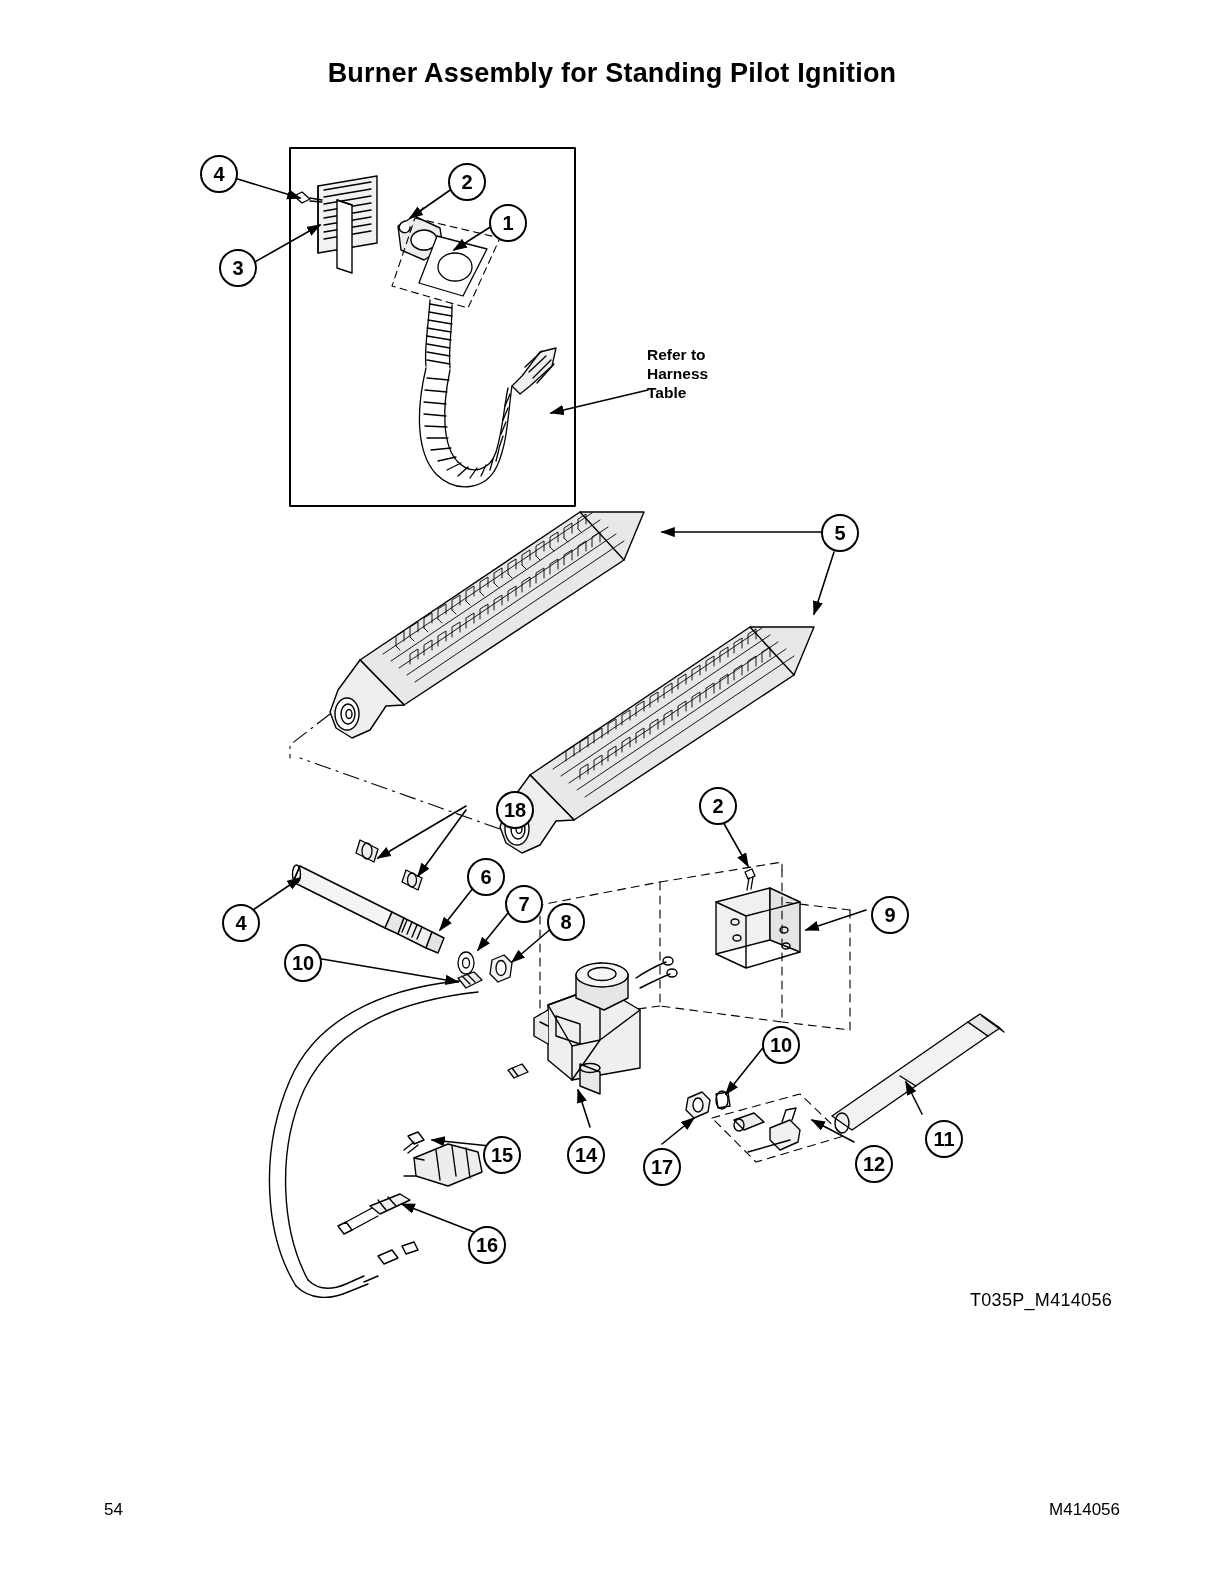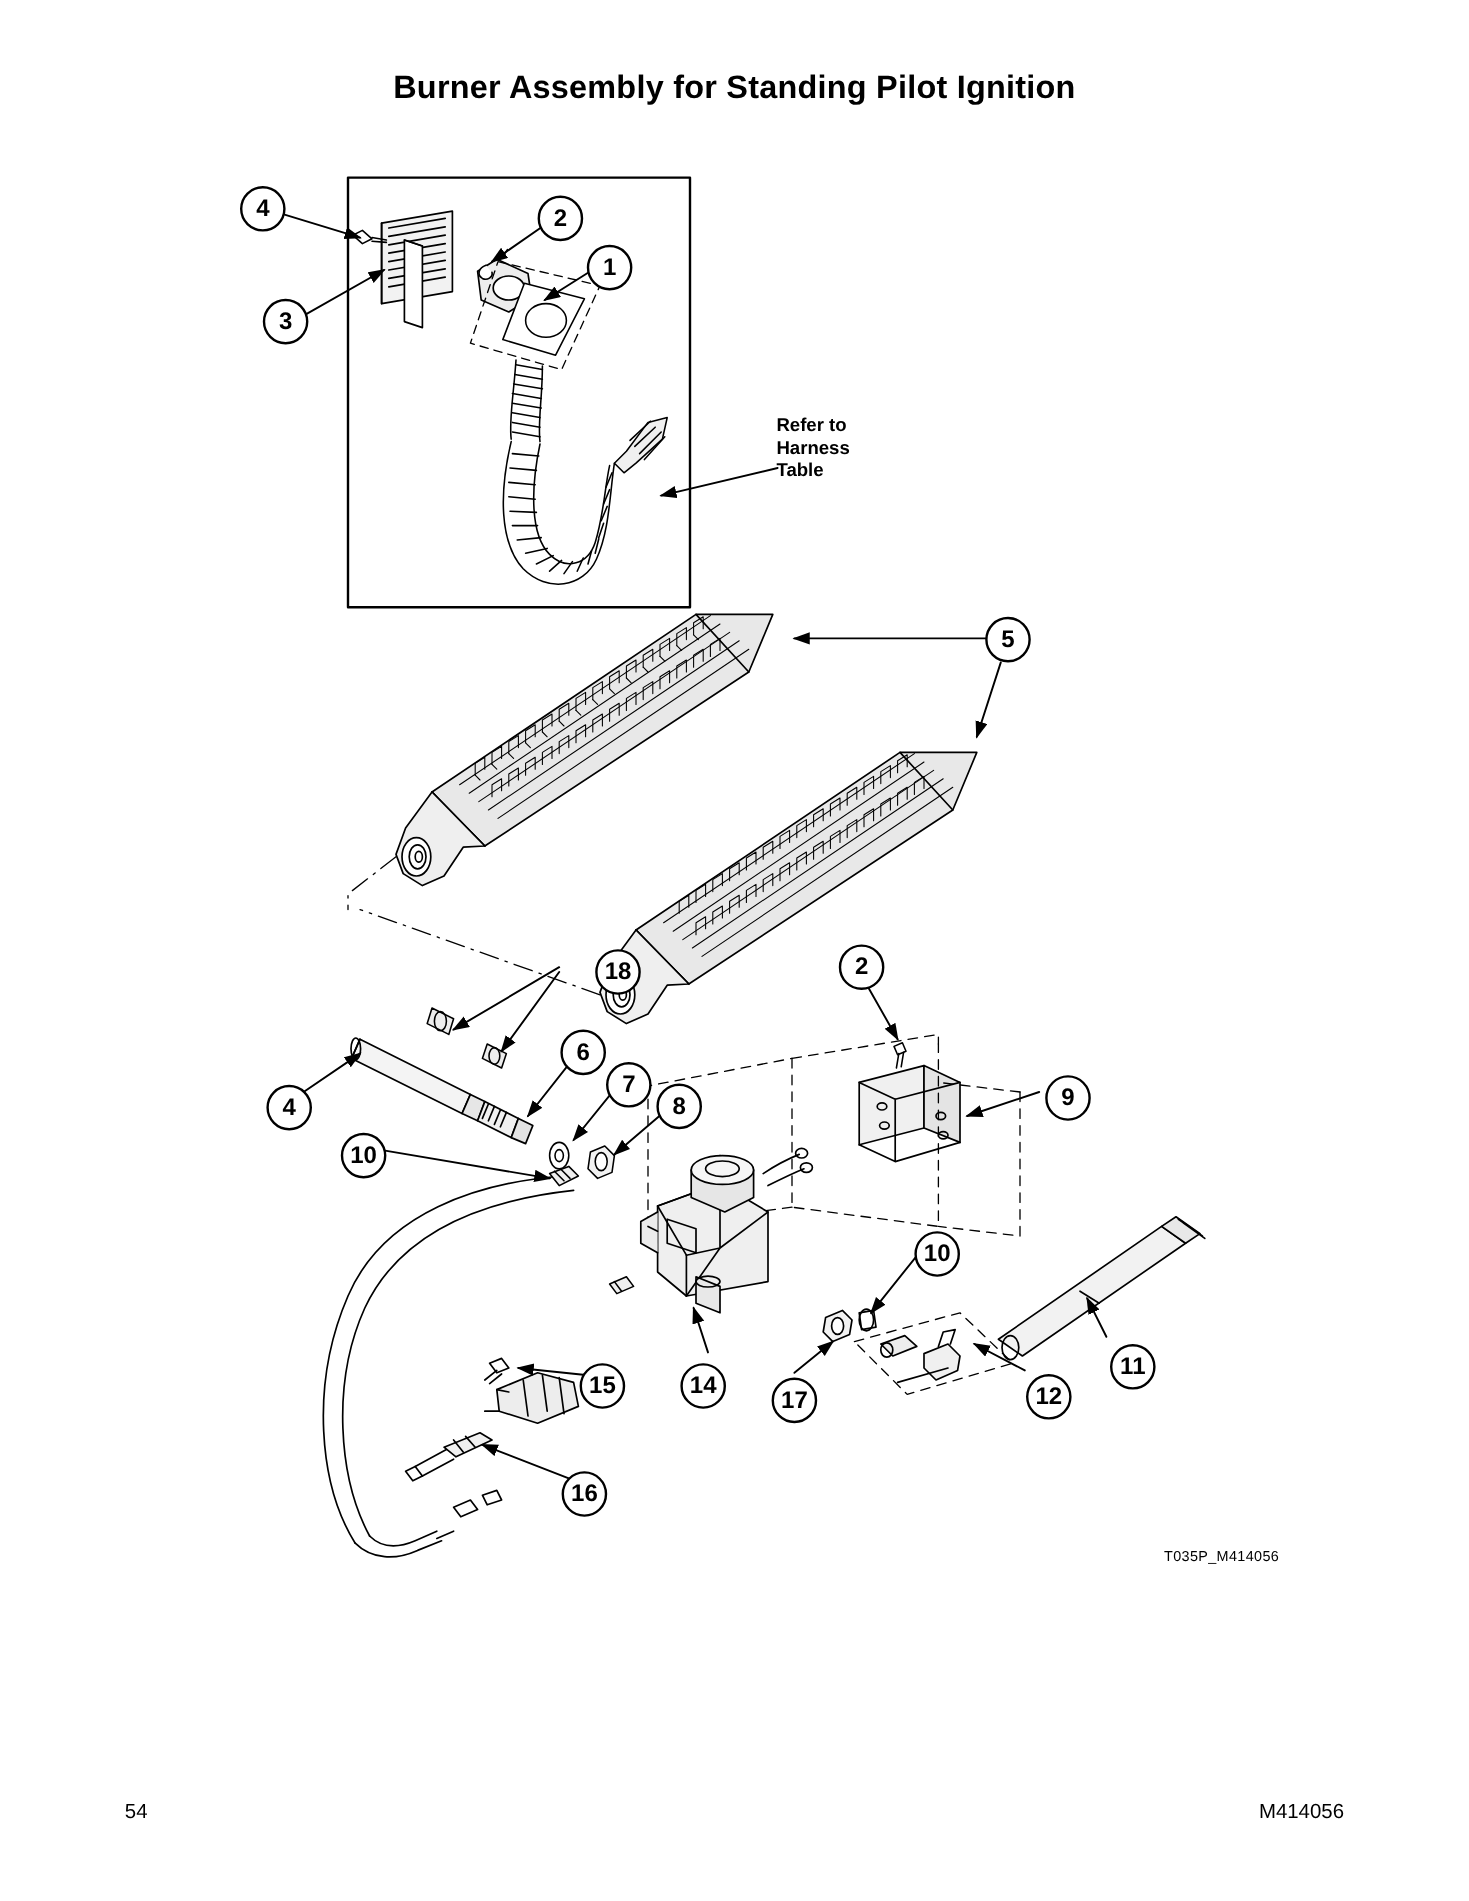--- a/index.html
+++ b/index.html
@@ -52,21 +52,21 @@
   }
   .note {
     position: absolute;
     font-size: 15.5px;
     font-weight: bold;
     line-height: 19px;
     margin-left: 15px;
   }
   .drawing-code {
     position: absolute;
-    font-size: 12px;
+    font-size: 18px;
     left: 970px;
     top: 1290px;
     letter-spacing: 0.3px;
   }
   .footer-page {
     position: absolute;
     left: 104px;
     top: 1500px;
     font-size: 17px;
   }

